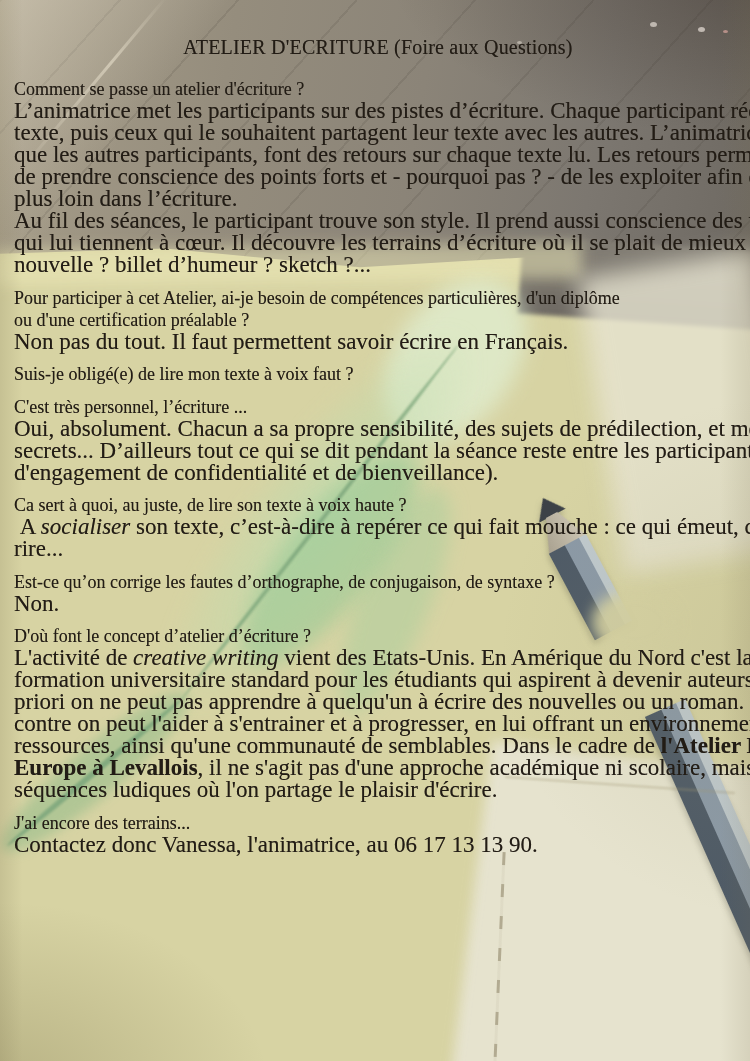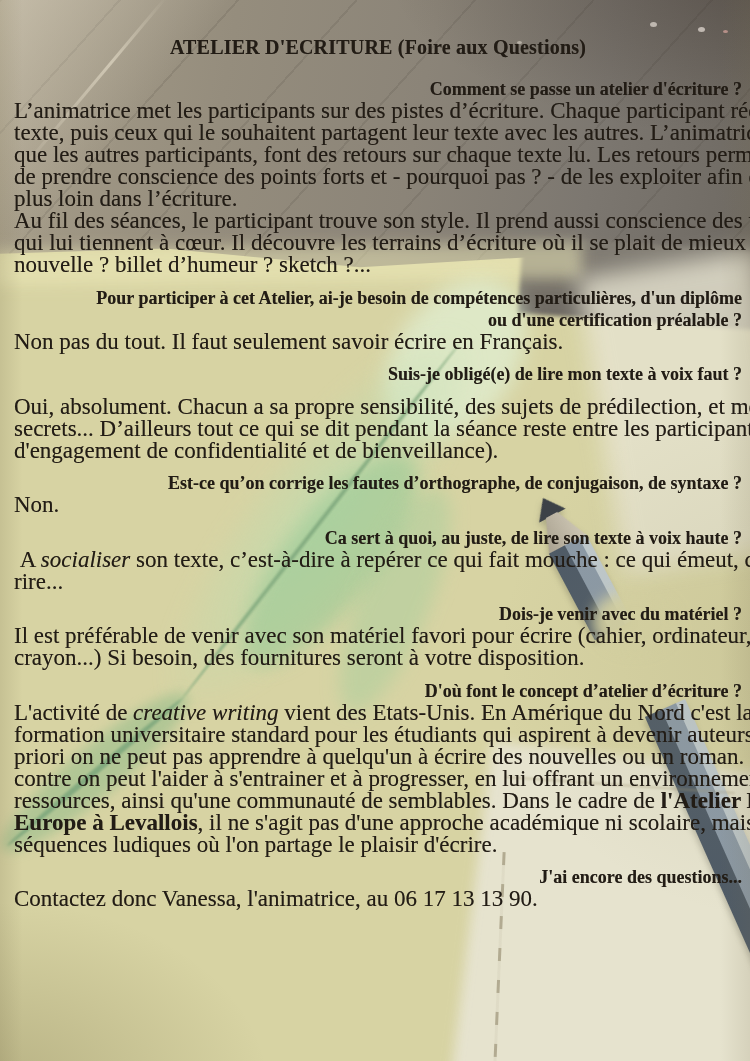--- a/index.html
+++ b/index.html
@@ -94,23 +94,23 @@
       linear-gradient(270deg, rgba(120,110,80,.15), transparent 4%),
       radial-gradient(70% 45% at 105% 62%, rgba(150,145,110,.18), transparent 55%);
   }
 
   
   .content{
     position:absolute;left:14px;top:36px;width:728px;z-index:10;
     color:var(--text,#221c15);
     text-shadow:0 0 .5px rgba(30,25,18,.45);
   }
-  h1{font-size:20px;line-height:22px;margin:0 0 20px;font-weight:bold;text-align:center;letter-spacing:.2px;white-space:pre;}
+  h1{font-size:20px;line-height:22px;margin:0 0 20px;font-weight:normal;text-align:center;letter-spacing:.2px;white-space:pre;}
   section{margin:0 0 10.5px;}
-  h2{font-size:18px;line-height:22px;margin:0;font-weight:bold;white-space:pre;text-align:right;}
+  h2{font-size:18px;line-height:22px;margin:0;font-weight:normal;white-space:pre;}
   p{font-size:23px;line-height:22px;margin:0;white-space:pre;}
   em{font-style:italic;}
   strong{font-weight:bold;white-space:pre;}
 </style>
 </head>
 <body>
 
 <div class="stage">
   <div class="layer wood"></div>
   <div class="layer wood-scratch"></div>
@@ -152,52 +152,48 @@
 que les autres participants, font des retours sur chaque texte lu. Les retours permettent
 de prendre conscience des points forts et - pourquoi pas ? - de les exploiter afin d'aller
 plus loin dans l’écriture.
 Au fil des séances, le participant trouve son style. Il prend aussi conscience des thèmes
 qui lui tiennent à cœur. Il découvre les terrains d’écriture où il se plait de mieux :
 nouvelle ? billet d’humeur ? sketch ?...</span></p>
       </section>
       <section>
         <h2>Pour participer à cet Atelier, ai-je besoin de compétences particulières, d'un diplôme
 ou d'une certification préalable ?</h2>
-        <p><span>Non pas du tout. Il faut seulement savoir écrire en Français.</span></p>
+        <p><span>Non pas du tout. Il faut permettent savoir écrire en Français.</span></p>
       </section>
       <section>
         <h2>Suis-je obligé(e) de lire mon texte à voix faut ?</h2>
       </section>
       <section>
+        <h2>C'est très personnel, l’écriture ...</h2>
         <p><span>Oui, absolument. Chacun a sa propre sensibilité, des sujets de prédilection, et même des
 secrets... D’ailleurs tout ce qui se dit pendant la séance reste entre les participants (pacte
 d'engagement de confidentialité et de bienveillance).</span></p>
-      </section>
-      <section>
-        <h2>Est-ce qu’on corrige les fautes d’orthographe, de conjugaison, de syntaxe ?</h2>
-        <p><span>Non.</span></p>
       </section>
       <section>
         <h2>Ca sert à quoi, au juste, de lire son texte à voix haute ?</h2>
         <p><span>&nbsp;A </span><em>socialiser</em><span> son texte, c’est-à-dire à repérer ce qui fait mouche : ce qui émeut, ce qui fait
 rire...</span></p>
       </section>
       <section>
-        <h2>Dois-je venir avec du matériel ?</h2>
-        <p><span>Il est préférable de venir avec son matériel favori pour écrire (cahier, ordinateur, stylo,
-crayon...) Si besoin, des fournitures seront à votre disposition.</span></p>
+        <h2>Est-ce qu’on corrige les fautes d’orthographe, de conjugaison, de syntaxe ?</h2>
+        <p><span>Non.</span></p>
       </section>
       <section>
         <h2>D'où font le concept d’atelier d’écriture ?</h2>
         <p><span>L'activité de </span><em>creative writing</em><span> vient des Etats-Unis. En Amérique du Nord c'est la
 formation universitaire standard pour les étudiants qui aspirent à devenir auteurs. A
 priori on ne peut pas apprendre à quelqu'un à écrire des nouvelles ou un roman. Par
 contre on peut l'aider à s'entrainer et à progresser, en lui offrant un environnement, des
 ressources, ainsi qu'une communauté de semblables. Dans le cadre de </span><strong>l'Atelier Martenot
 Europe à Levallois</strong><span>, il ne s'agit pas d'une approche académique ni scolaire, mais de
 séquences ludiques où l'on partage le plaisir d'écrire.</span></p>
       </section>
       <section>
-        <h2>J'ai encore des questions...</h2>
+        <h2>J'ai encore des terrains...</h2>
         <p><span>Contactez donc Vanessa, l'animatrice, au 06 17 13 13 90.</span></p>
       </section>
     </div>
 </main>
 
 </body></html>

